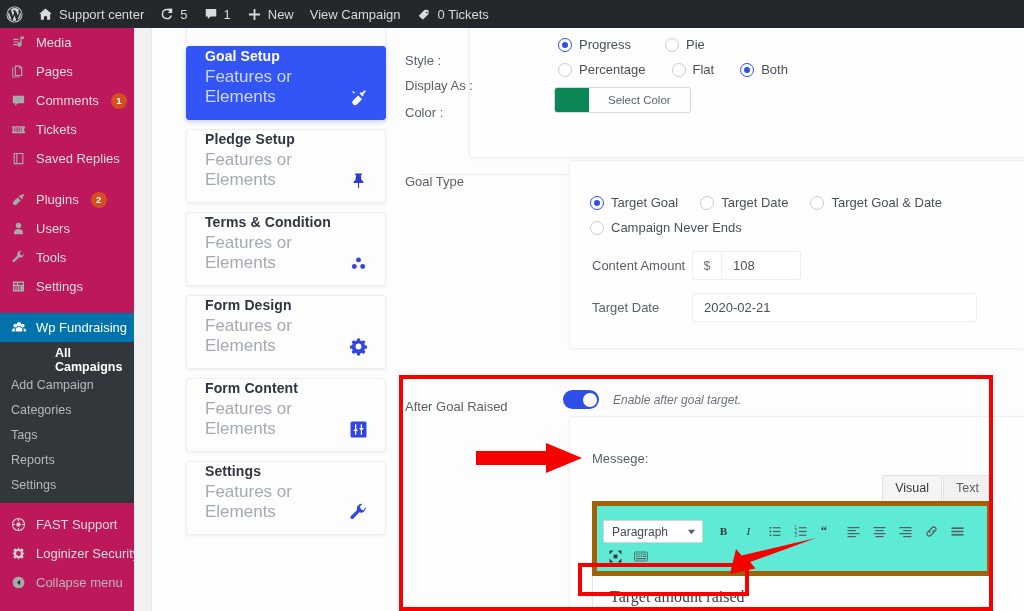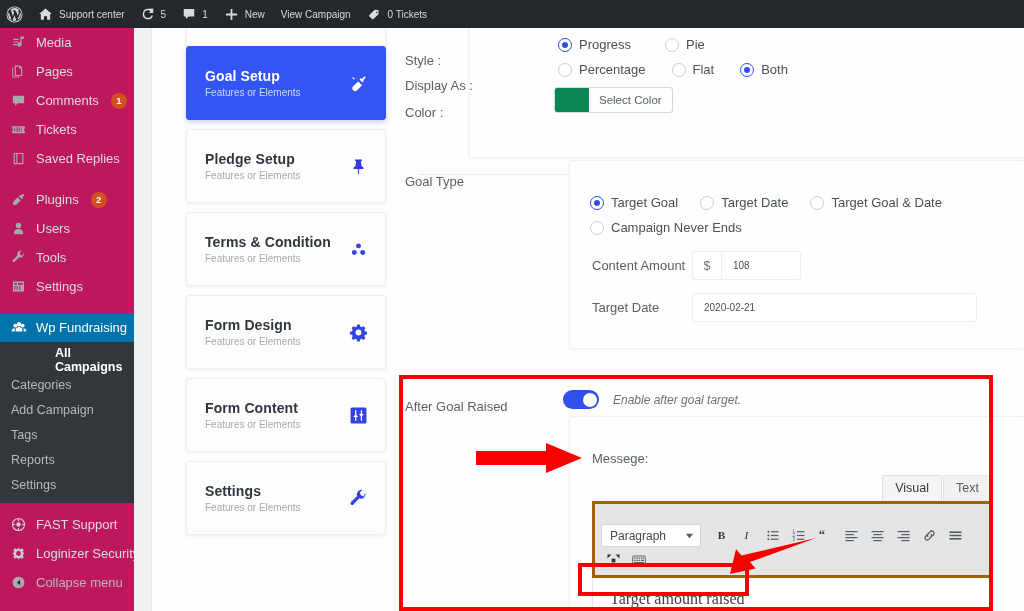--- a/index.html
+++ b/index.html
@@ -9,21 +9,21 @@
     font-family: "Liberation Sans", sans-serif;
     background: #f1f1f1;
   }
 
   
   #adminbar {
     position: absolute; top: 0; left: 0;
     width: 1024px; height: 28px;
     background: #23282d;
     display: flex; align-items: center;
-    color: #d8dadb; font-size: 10px;
+    color: #d8dadb; font-size: 13px;
     z-index: 50;
   }
   .ab-item {
     display: flex; align-items: center; gap: 6px;
     height: 28px; padding: 0 8px; white-space: nowrap;
     color: #d8dadb;
   }
   .ab-item:first-child { padding: 0 7px 0 6px; }
   .ab-ico { display: inline-flex; align-items: center; justify-content: center; }
   .ab-ico svg { display: block; }
@@ -84,26 +84,26 @@
   
   #tabrail { position: absolute; left: 34px; top: -6px; width: 200px; }
   .tabcard {
     position: relative;
     background: #fdfdfd;
     border: 1px solid #eceef0;
     border-radius: 3px;
     box-shadow: 0 1px 3px rgba(20,30,60,.07);
     margin-bottom: 9px;
     height: 74px;
-    display: flex; align-items: center;
-    padding: 0 14px 0 18px;
+    display: flex; align-items: flex-end;
+    padding: 0 14px 12px 18px;
   }
   .tabcard .txt { flex: 1 1 auto; }
   .tabcard .t1 { font-size: 14px; font-weight: 700; color: #303540; letter-spacing: .1px; }
-  .tabcard .t2 { font-size: 10px; color: #a6aab2; margin-top: 3px; }
+  .tabcard .t2 { font-size: 17px; color: #a6aab2; margin-top: 3px; }
   .tabcard .tic { flex: 0 0 26px; display: flex; align-items: center; justify-content: center; }
   .tabcard .tic svg { display: block; }
   .tabcard.stub { height: 24px; margin-bottom: 0; border-bottom: 0; border-radius: 3px 3px 0 0; }
   .tabcard.active {
     background: #3355f5; border-color: #3355f5;
     box-shadow: 0 2px 5px rgba(51,85,245,.26);
   }
   .tabcard.active .t1 { color: #fff; }
   .tabcard.active .t2 { color: #cdd6fd; }
 
@@ -133,30 +133,30 @@
   }
 
   
   .colorbtn {
     display: inline-flex; align-items: stretch;
     border: 1px solid #cfd7e3; border-radius: 3px;
     height: 26px; overflow: hidden; background: #fdfdfd;
   }
   .colorbtn .sw { width: 34px; }
   .colorbtn .lbl {
-    display: flex; align-items: center; padding: 0 10px;
+    display: flex; align-items: center; padding: 0 19px;
     font-size: 11.5px; color: #5d636c; text-align: right;
   }
 
   
   .tinput {
     border: 1px solid #eceef1; background: #fff;
     border-radius: 3px; height: 29px;
     display: flex; align-items: center;
-    padding: 0 11px; font-size: 10px; color: #4a4f57;
+    padding: 0 11px; font-size: 13px; color: #4a4f57;
   }
   .prefix {
     width: 29px; height: 29px; border: 1px solid #eceef1;
     border-right: 0; border-radius: 3px 0 0 3px;
     display: flex; align-items: center; justify-content: center;
     font-size: 12.5px; color: #6b7079; background: #fff;
   }
 
   
   .toggle {
@@ -170,22 +170,22 @@
 
   
   .edtabs { display: flex; justify-content: flex-end; gap: 1px; }
   .edtab {
     font-size: 12.5px; color: #555d66;
     padding: 5px 12px 6px; border: 1px solid #e2e4e7;
     border-bottom: 0; background: #f1f1f1; border-radius: 2px 2px 0 0;
   }
   .edtab.sel { background: #f5f5f5; border-color: #e0e0e0; color: #32373c; }
   .edtoolbar {
-    border: 3px solid #a16207; background: #e5e5e5;
-    padding: 20px 6px 3px;
+    border: 5px solid #a16207; background: #5eead4;
+    padding: 14px 6px 3px;
   }
   .tb-line { display: flex; align-items: center; gap: 2px; flex-wrap: nowrap; }
   .tb-btn {
     width: 24px; height: 23px; display: flex;
     align-items: center; justify-content: center;
     color: #555d66;
   }
   .tb-btn svg { display: block; }
   .tb-sel {
     height: 23px; min-width: 100px; border: 1px solid #d4d6d8;
@@ -377,24 +377,24 @@
         </svg>
     </span>
     <span class="menu-label">Wp Fundraising</span>
   </div>
 
   <div id="submenu">
     <div class="sub-row cur">
       <span>All Campaigns</span>
     </div>
     <div class="sub-row">
-      <span>Categories</span>
+      <span>Add Campaign</span>
     </div>
     <div class="sub-row">
-      <span>Add Campaign</span>
+      <span>Categories</span>
     </div>
     <div class="sub-row">
       <span>Tags</span>
     </div>
     <div class="sub-row">
       <span>Reports</span>
     </div>
     <div class="sub-row">
       <span>Settings</span>
     </div>

